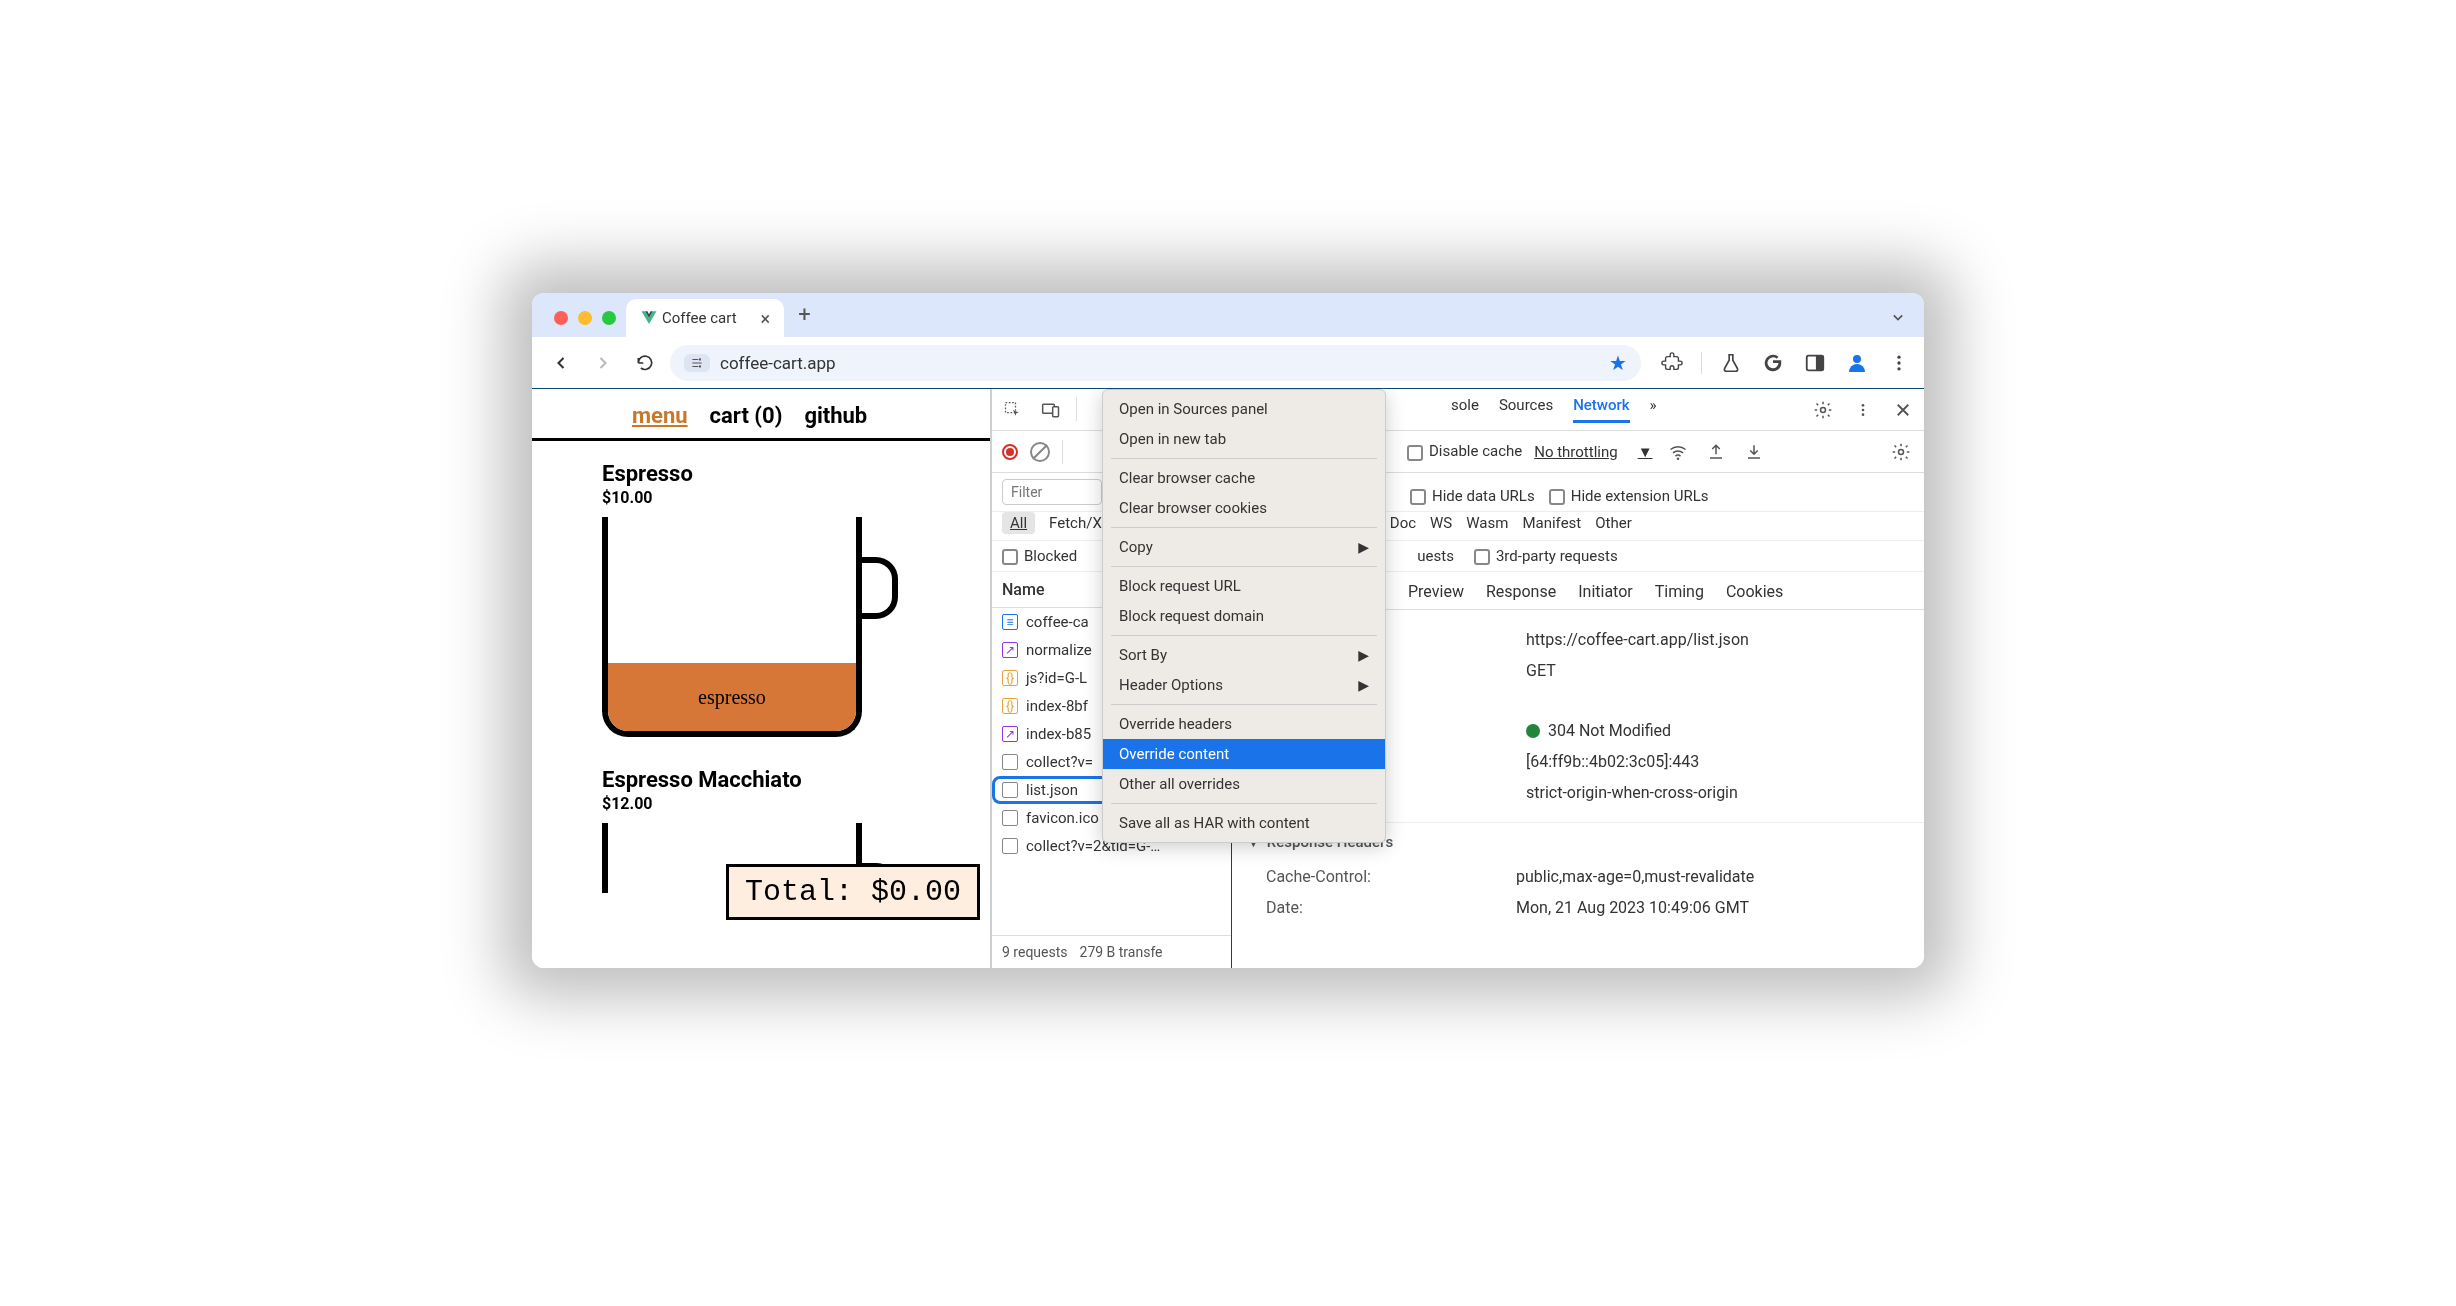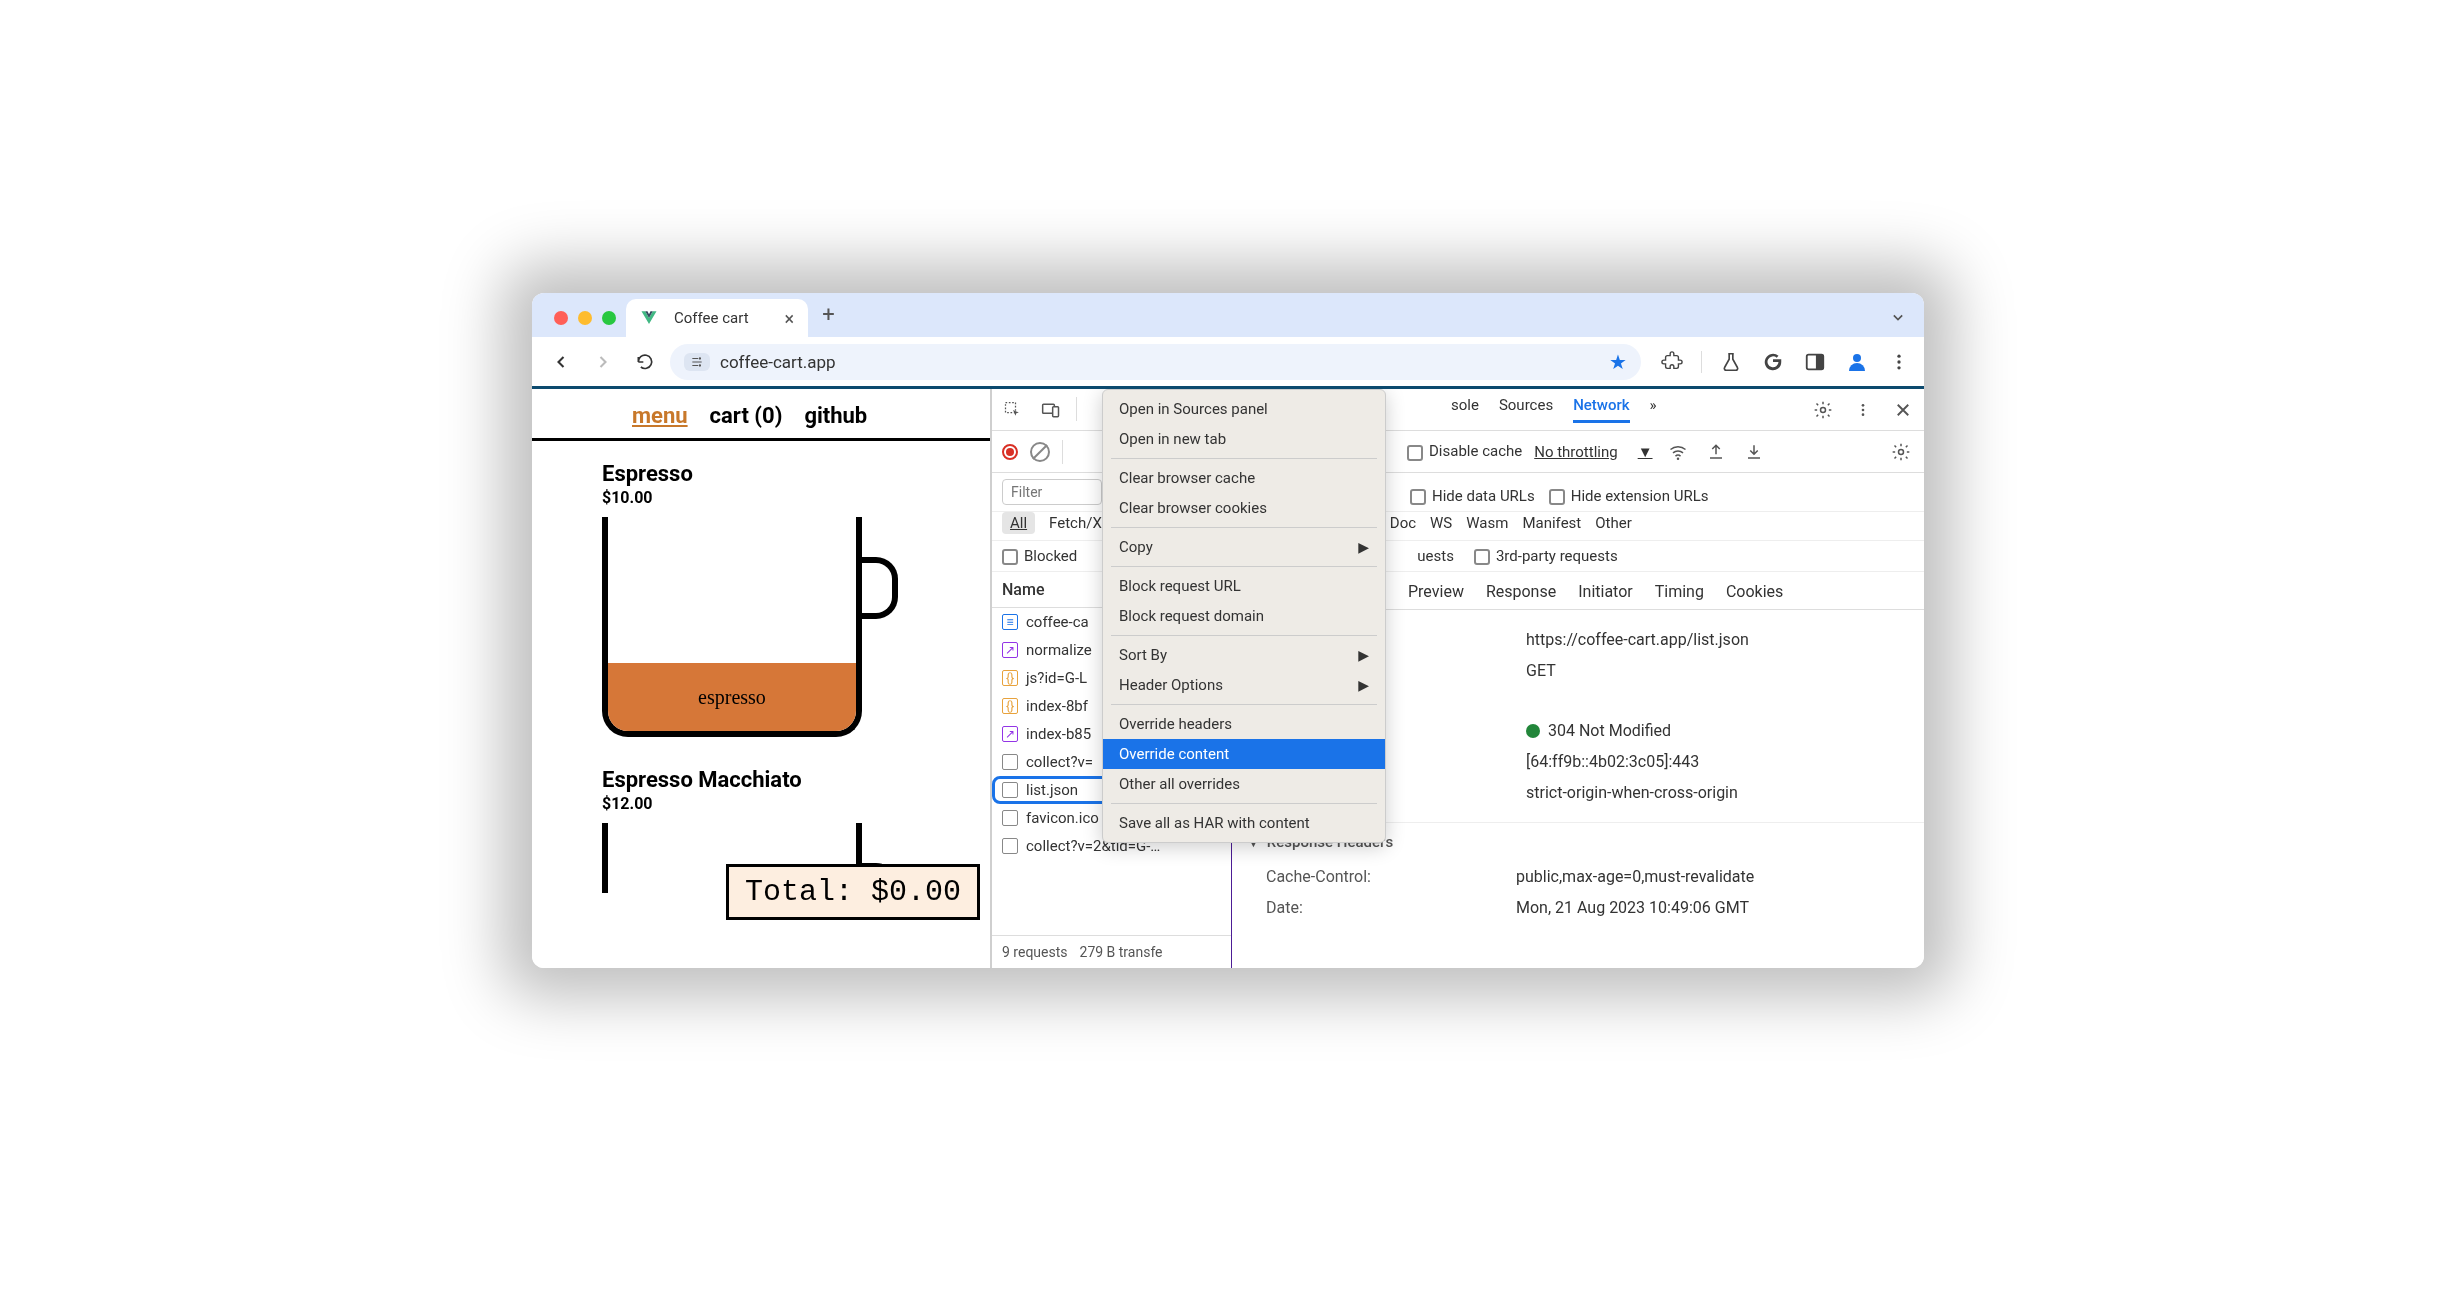--- a/index.html
+++ b/index.html
@@ -6,26 +6,26 @@
 body { background: #fff; width: 2456px; height: 1306px; display: flex; align-items: center; justify-content: center; }
 .frame { width: 1536px; height: 812px; position: relative; }
 .window { position: absolute; top: 46px; left: 72px; width: 1392px; height: 675px; background: #fff; border-radius: 12px; overflow: hidden; box-shadow: 0 0 60px 30px rgba(0,0,0,0.25); display: flex; flex-direction: column; }
 
 .tabbar { height: 44px; background: #dce7fb; display: flex; align-items: flex-end; padding-left: 12px; }
 .traffic { display: flex; gap: 10px; padding: 0 10px 12px 10px; }
 .dot { width: 14px; height: 14px; border-radius: 50%; }
 .dot.r { background: #ff5f57; }
 .dot.y { background: #febc2e; }
 .dot.g { background: #28c840; }
-.tab { background: #fff; border-radius: 10px 10px 0 0; height: 38px; display: flex; align-items: center; padding: 0 14px; gap: 16px; font-size: 15px; color: #333; }
+.tab { background: #fff; border-radius: 10px 10px 0 0; height: 38px; display: flex; align-items: center; padding: 0 14px; gap: 4px; font-size: 15px; color: #333; }
 .tab svg { width: 18px; height: 18px; }
 .tab .close { margin-left: 20px; color: #555; font-size: 18px; cursor: pointer; }
 .newtab { padding: 0 14px 10px 14px; color: #555; font-size: 22px; cursor: pointer; }
 
-.addrbar { height: 52px; background: #fff; border-bottom: 3px solid #0c4a6e; display: flex; align-items: center; padding: 0 12px; gap: 8px; }
+.addrbar { height: 52px; background: #fff; border-bottom: 1px solid #0c4a6e; display: flex; align-items: center; padding: 0 12px; gap: 8px; }
 .navbtn { width: 34px; height: 34px; display: flex; align-items: center; justify-content: center; color: #444; cursor: pointer; border-radius: 50%; }
 .navbtn.dis { color: #bbb; cursor: default; }
 .addr { flex: 1; background: #eef3fc; border-radius: 20px; height: 36px; display: flex; align-items: center; padding: 0 14px; gap: 10px; font-size: 17px; color: #333; }
 .addr .chip { background: #dde5f2; border-radius: 6px; padding: 2px 6px; font-size: 14px; }
 .star { color: #1a73e8; margin-left: auto; font-size: 20px; }
 .addrright { display: flex; align-items: center; gap: 16px; padding-left: 10px; }
 .iconbtn { width: 26px; height: 26px; display: flex; align-items: center; justify-content: center; color: #444; cursor: pointer; }
 .sep { width: 1px; height: 22px; background: #ddd; }
 
 .content { flex: 1; display: flex; overflow: hidden; }

